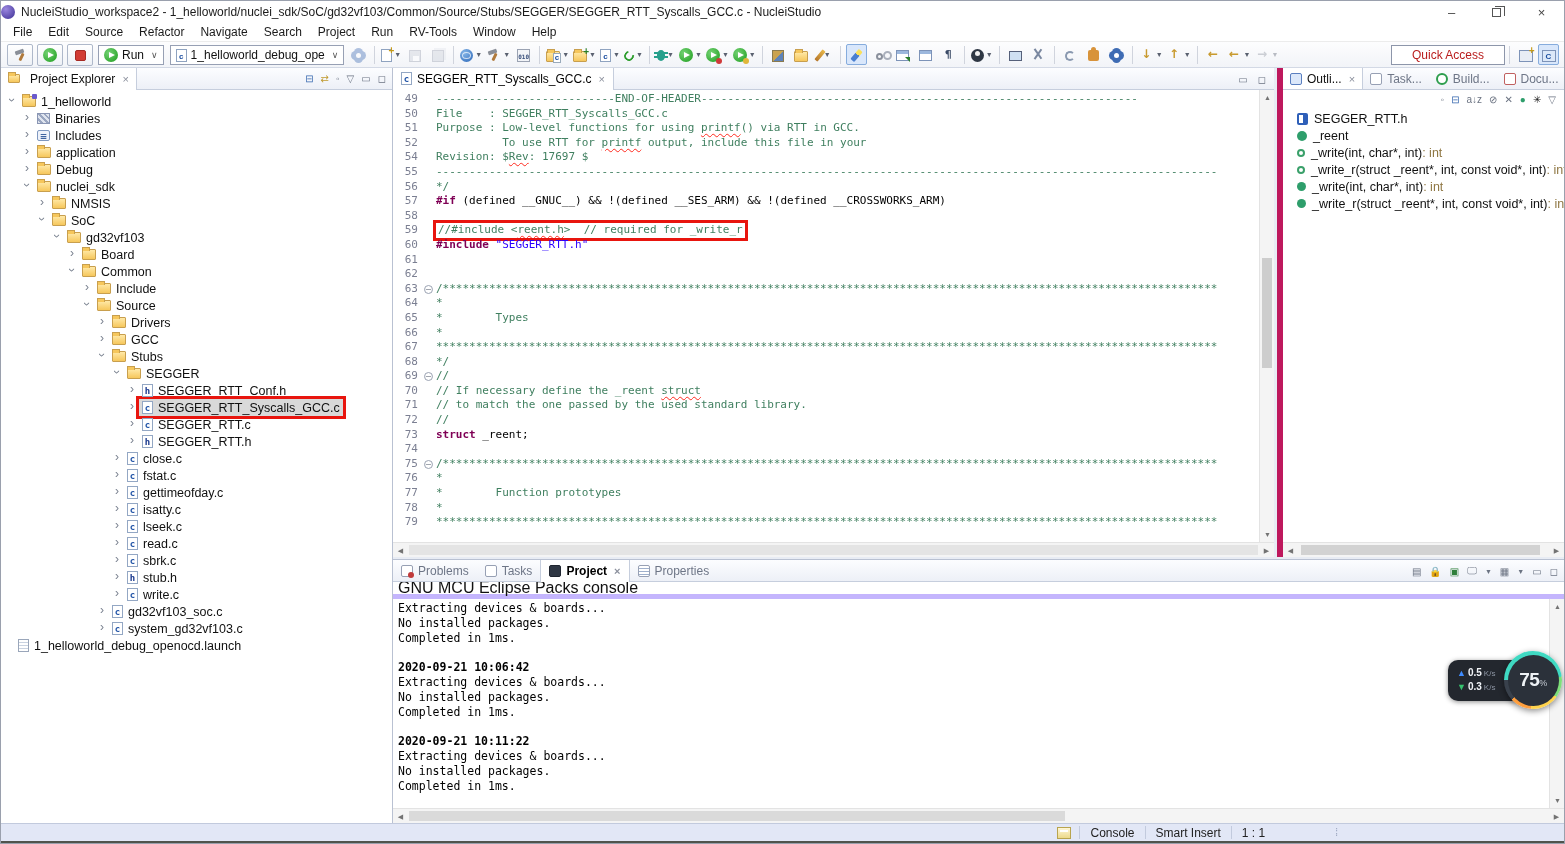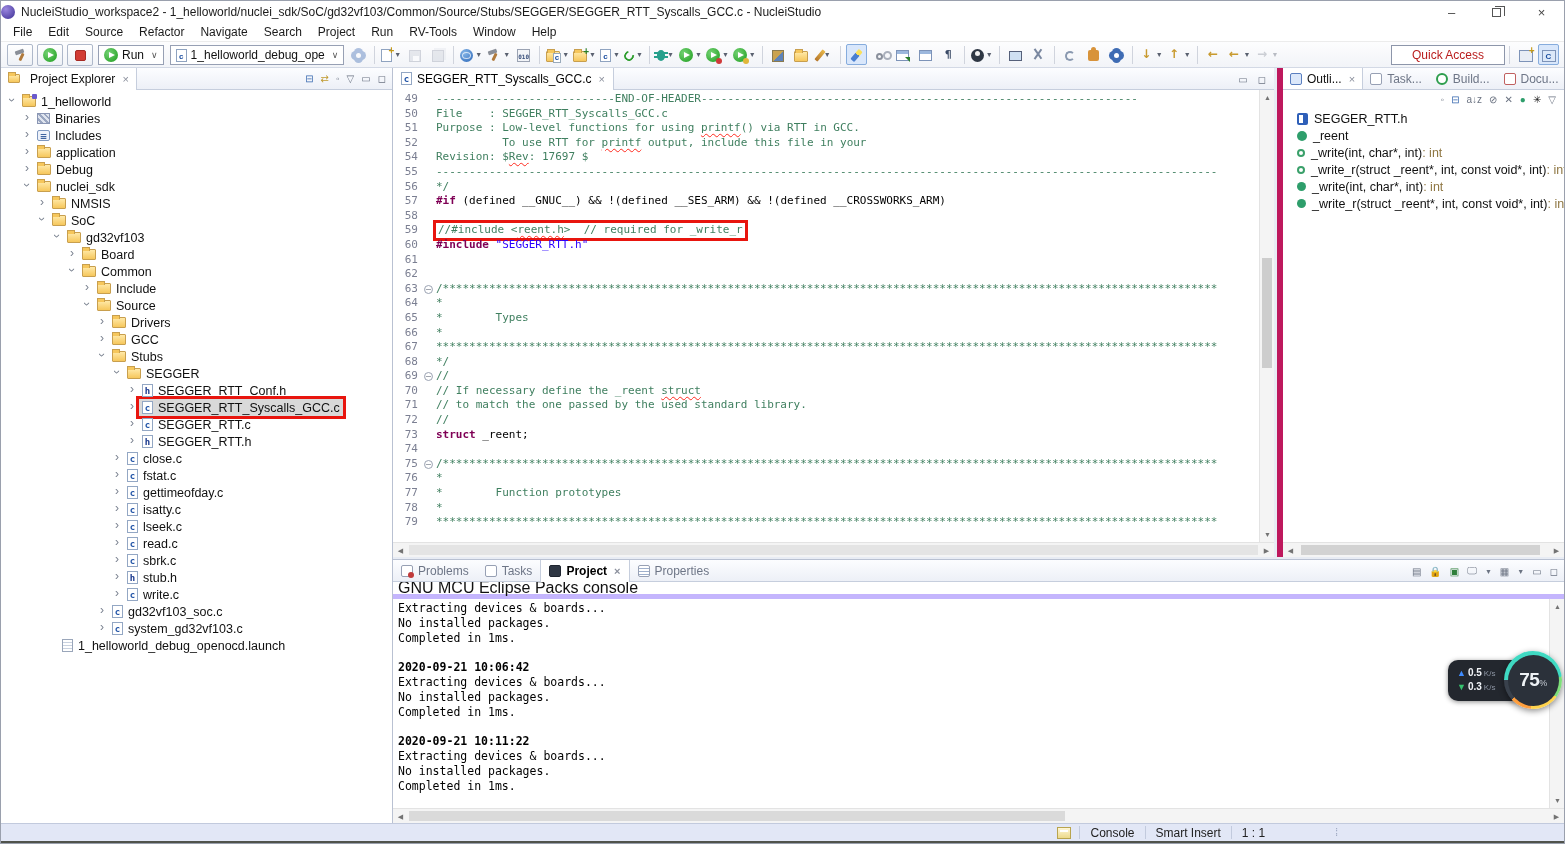--- a/index.html
+++ b/index.html
@@ -639,21 +639,21 @@
             <span>gd32vf103_soc.c</span>
           </span>
         </div>
         <div class="trow" style="padding-left: 94px;">
           <span class="chev">›</span>
           <span class="rowbody">
             <span class="ic cfile">c</span>
             <span>system_gd32vf103.c</span>
           </span>
         </div>
-        <div class="trow" style=" margin-left: 44px;">
+        <div class="trow" style="">
           <span class="chev"></span>
           <span class="rowbody">
             <span class="ic launch"></span>
             <span>1_helloworld_debug_openocd.launch</span>
           </span>
         </div>
       </div>
   </div>
 
   <div class="right-col">

